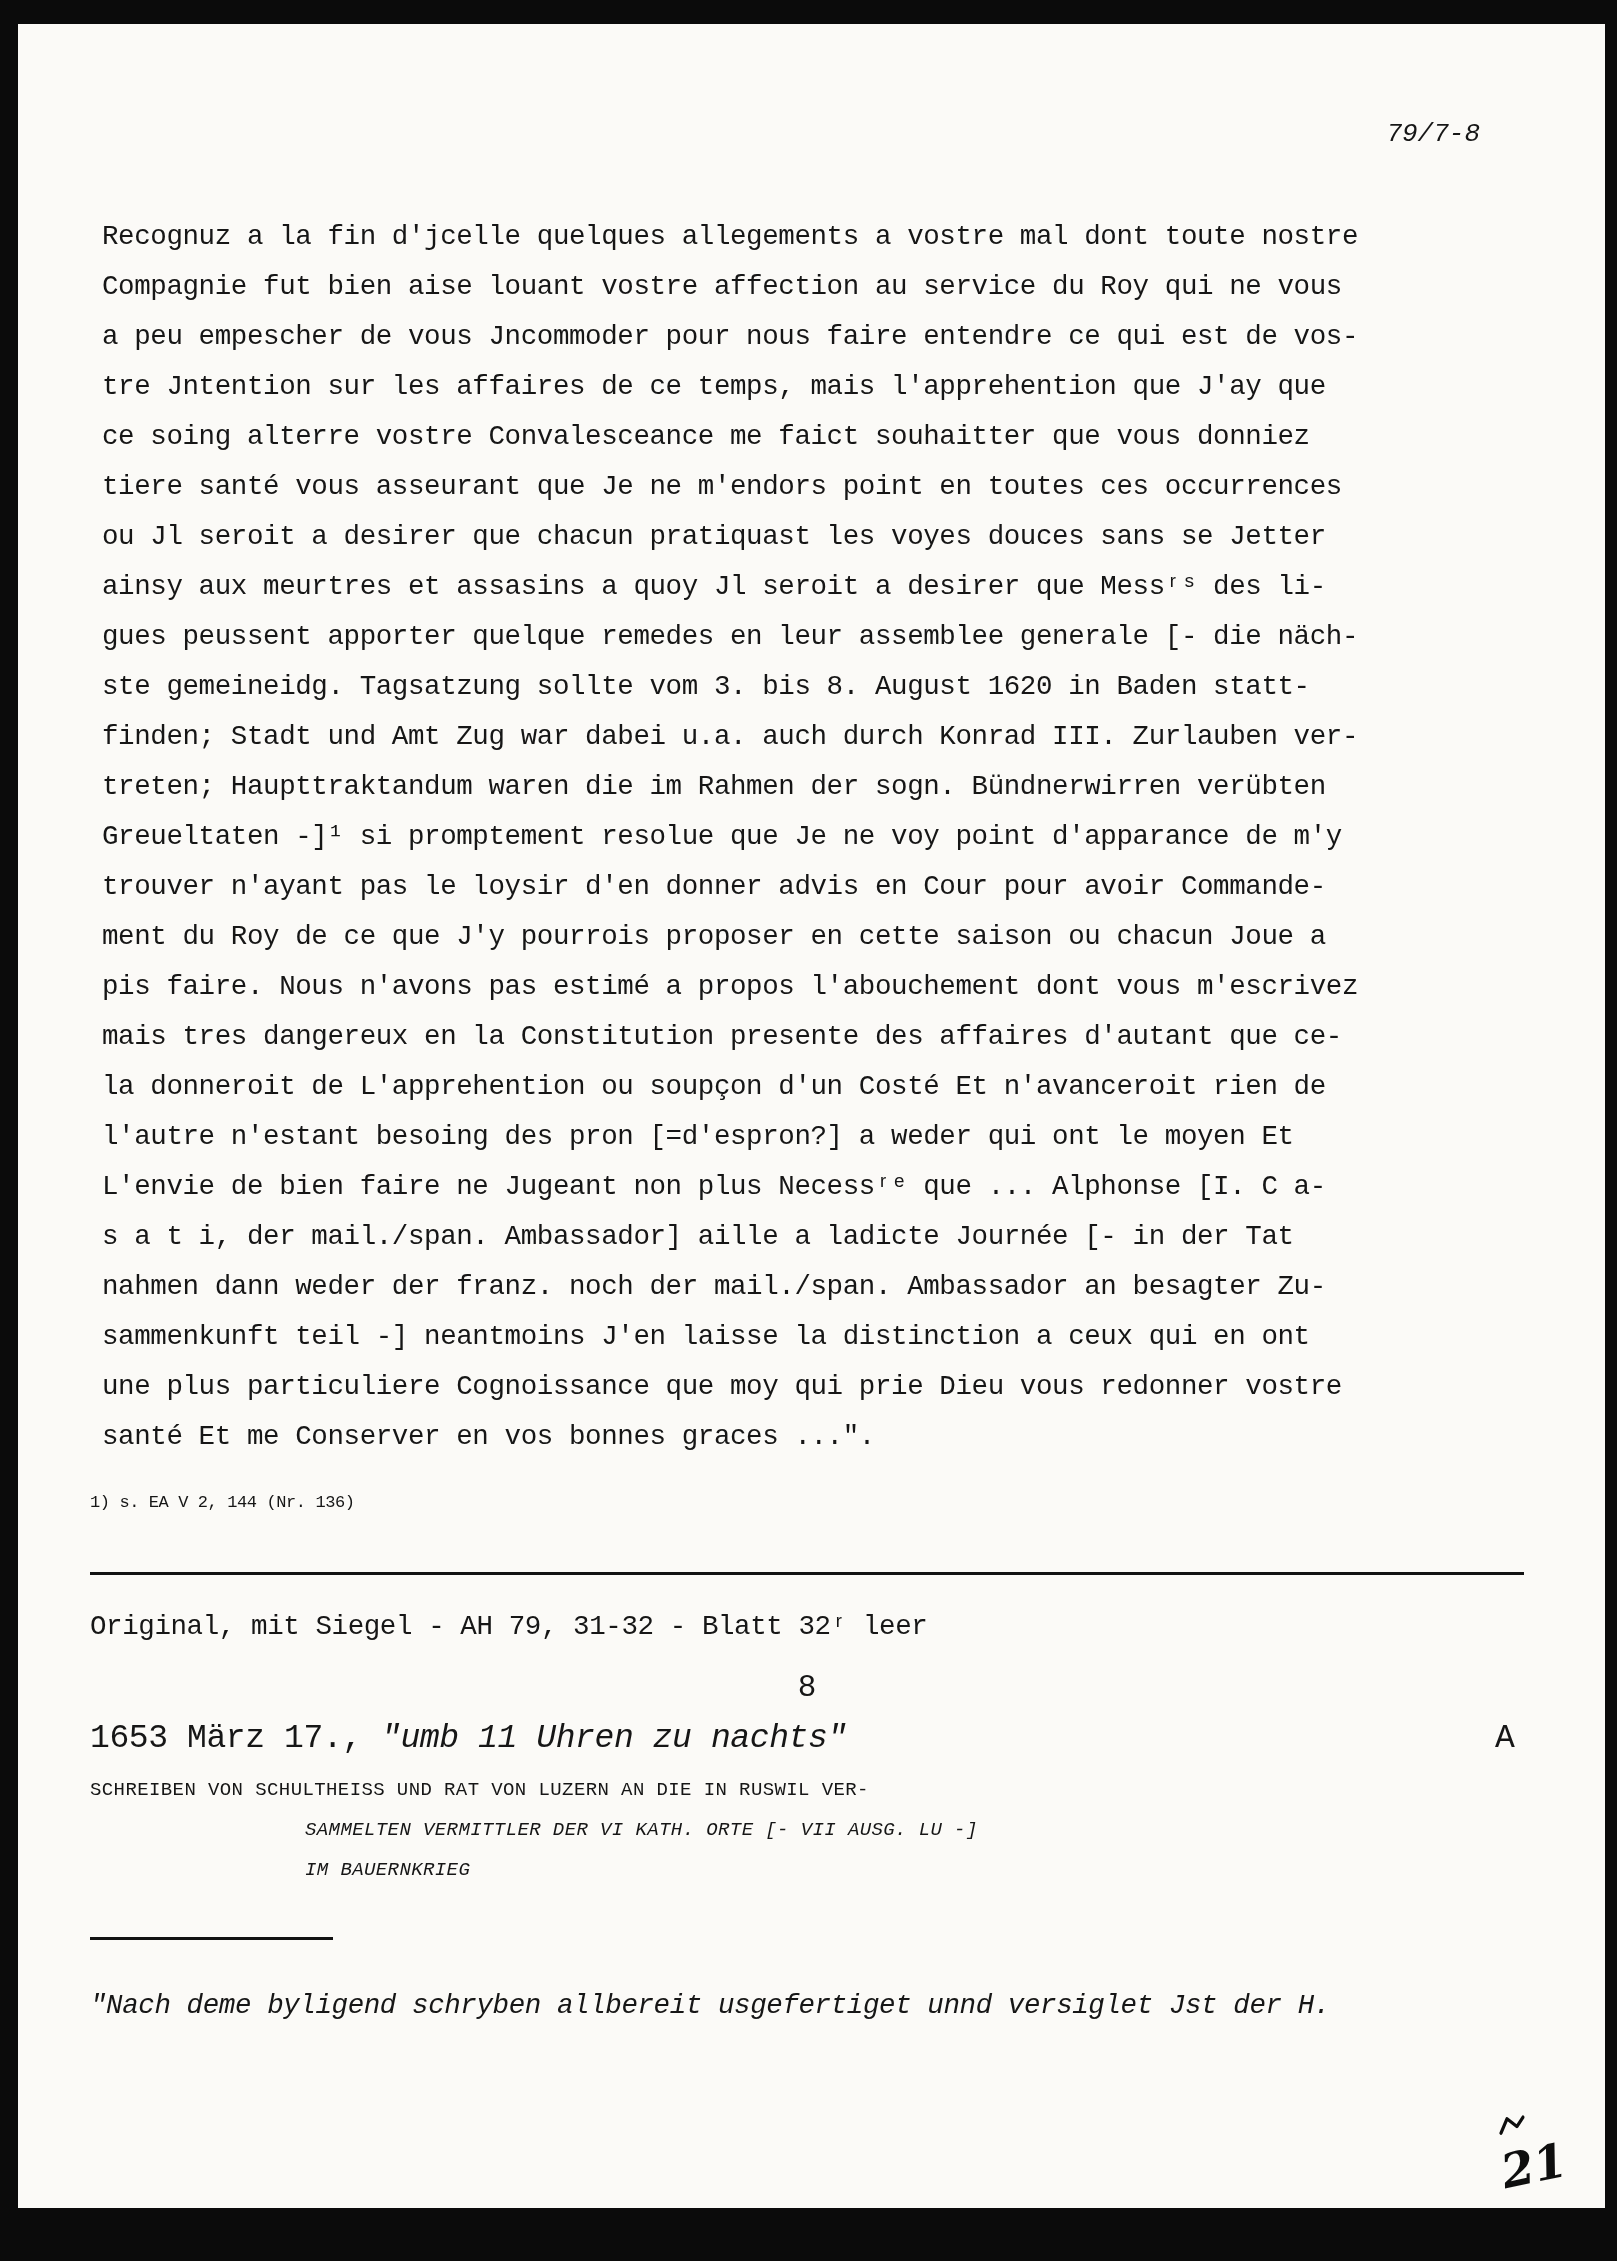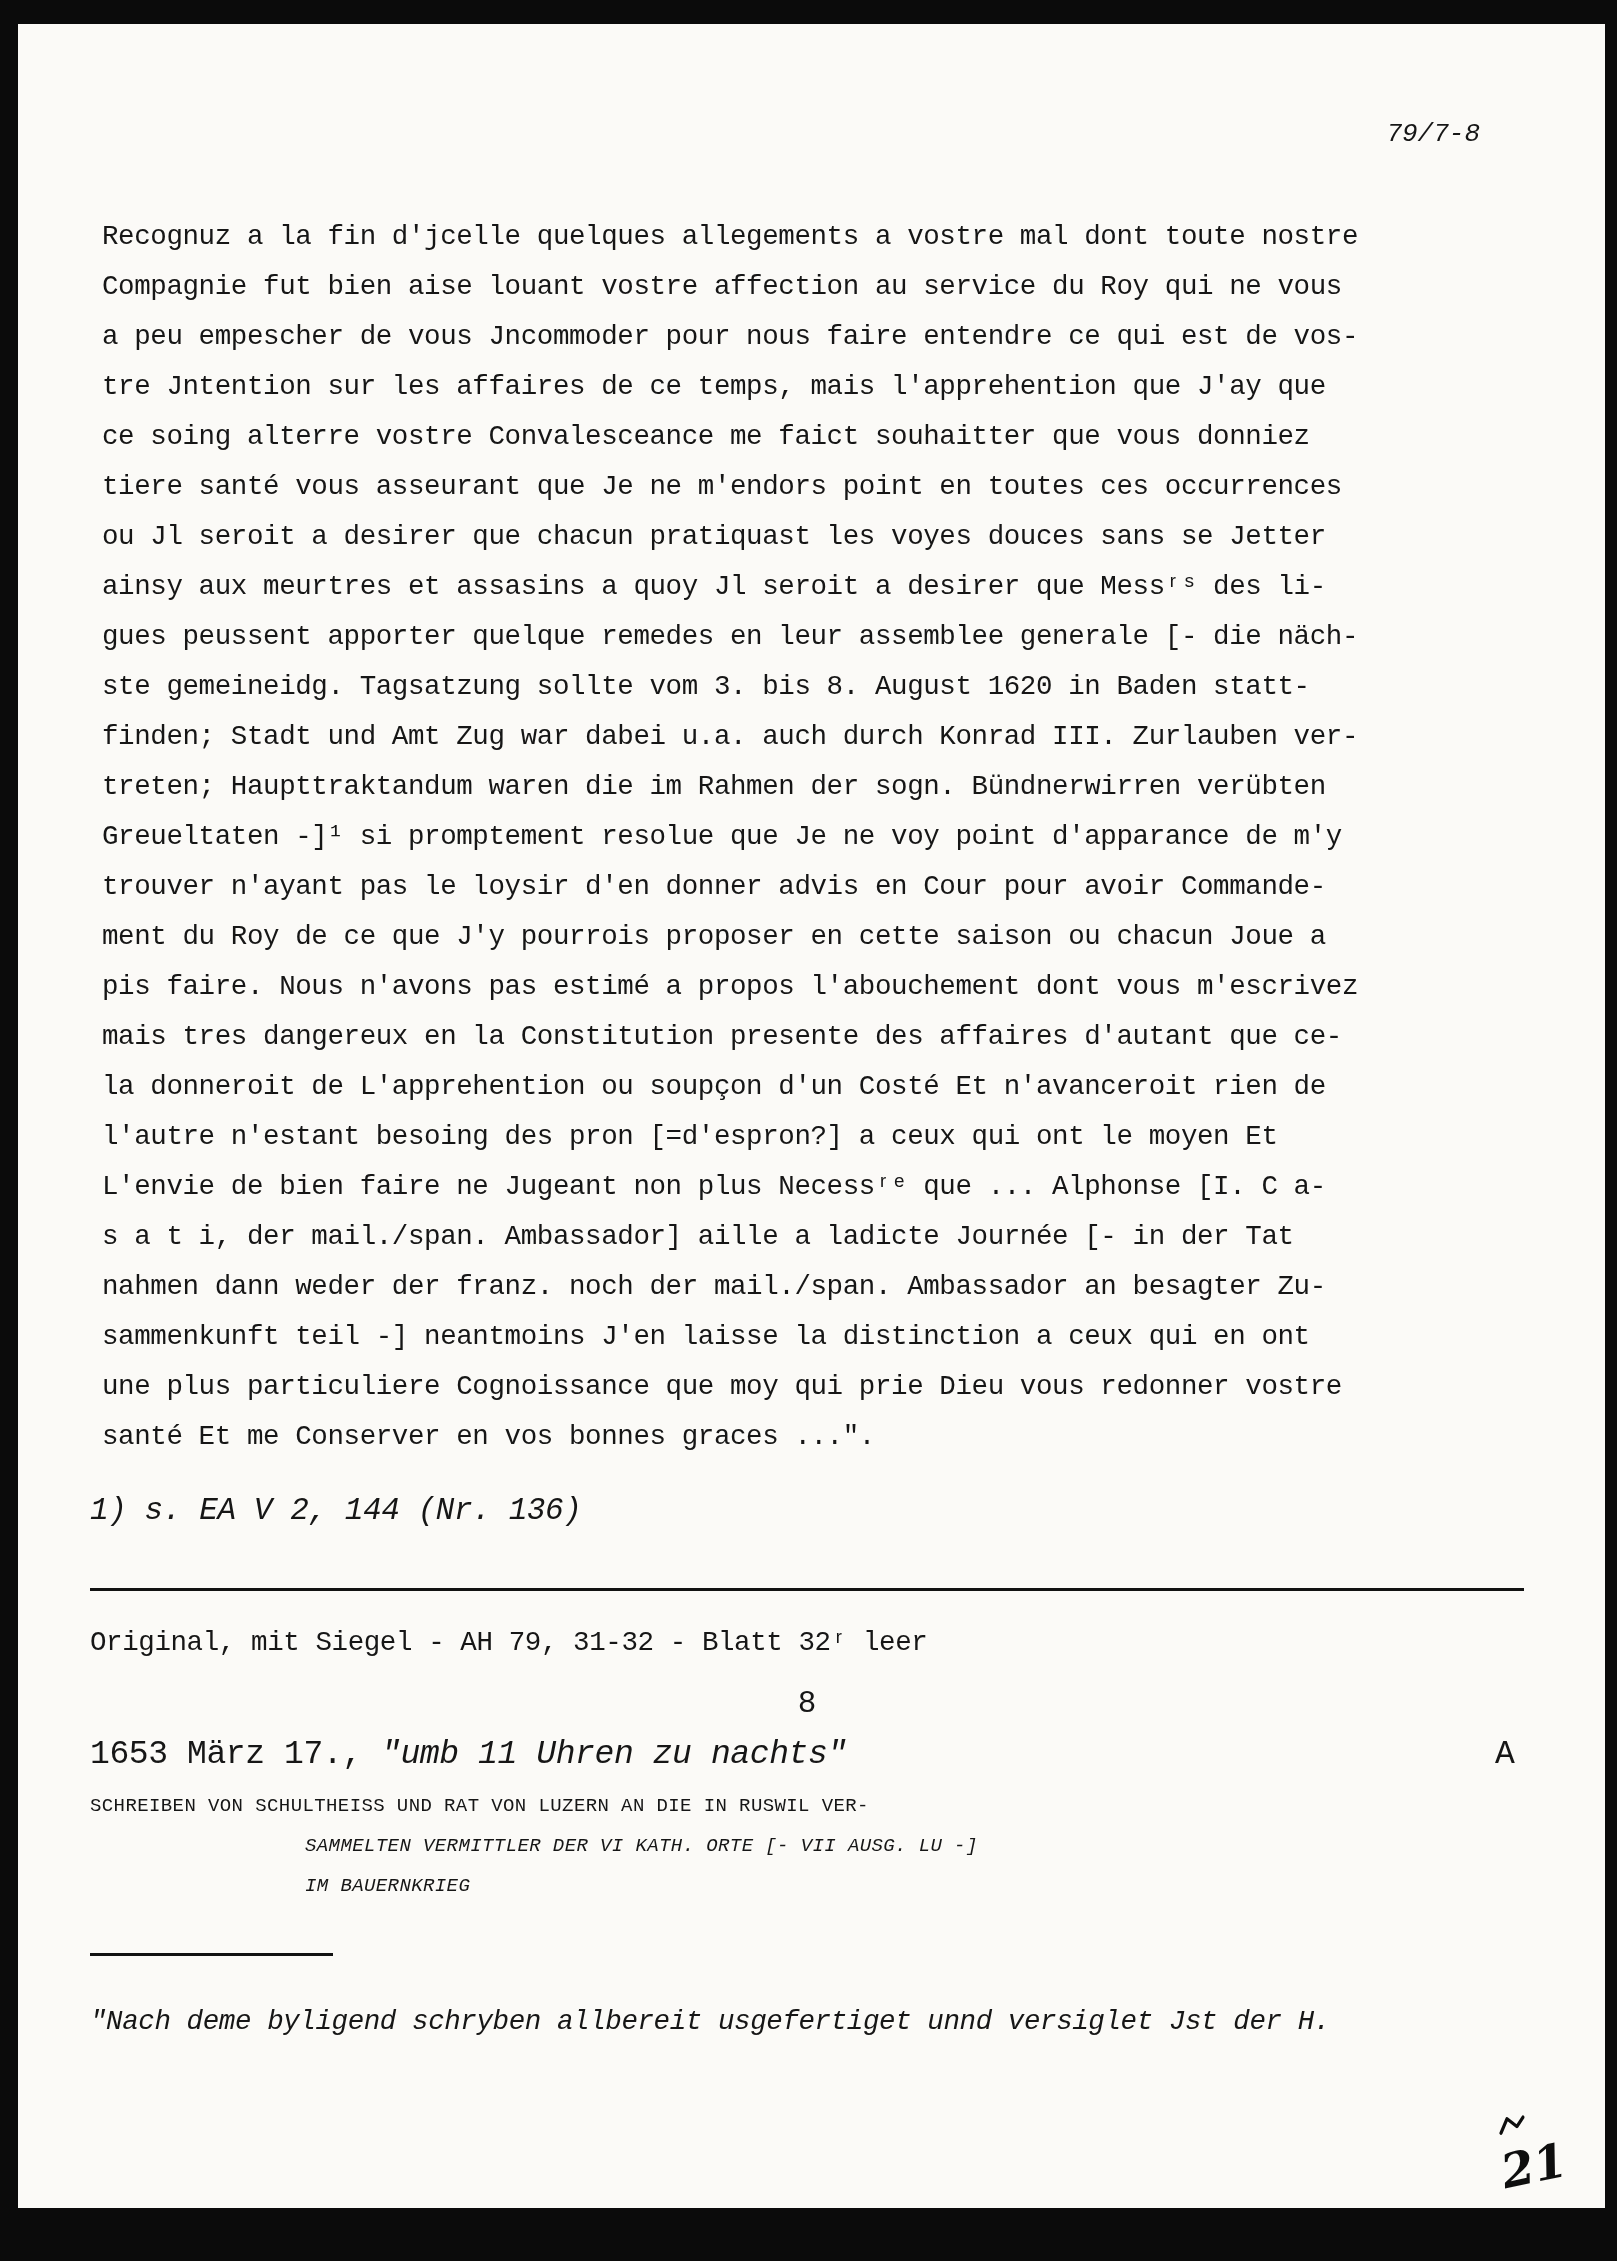--- a/index.html
+++ b/index.html
@@ -33,22 +33,21 @@
   }
   .body-text .bl {
     font-size: 27.5px;
     line-height: 50px;
     white-space: nowrap;
     letter-spacing: -0.4px;
     margin-left: 12px;
   }
   .footnote {
     margin-top: 31px;
-    font-style: italic;
-    font-size: 31px;
+    font-size: 17px;
     letter-spacing: -0.4px;
   }
   .rule {
     border: 0;
     border-top: 3.2px solid #121212;
   }
   .rule-long {
     margin-top: 60px;
     width: 100%;
   }
@@ -132,21 +131,21 @@
       <div class="bl">gues peussent apporter quelque remedes en leur assemblee generale [- die näch-</div>
       <div class="bl">ste gemeineidg. Tagsatzung sollte vom 3. bis 8. August 1620 in Baden statt-</div>
       <div class="bl">finden; Stadt und Amt Zug war dabei u.a. auch durch Konrad III. Zurlauben ver-</div>
       <div class="bl">treten; Haupttraktandum waren die im Rahmen der sogn. Bündnerwirren verübten</div>
       <div class="bl">Greueltaten -]¹ si promptement resolue que Je ne voy point d'apparance de m'y</div>
       <div class="bl">trouver n'ayant pas le loysir d'en donner advis en Cour pour avoir Commande-</div>
       <div class="bl">ment du Roy de ce que J'y pourrois proposer en cette saison ou chacun Joue a</div>
       <div class="bl">pis faire. Nous n'avons pas estimé a propos l'abouchement dont vous m'escrivez</div>
       <div class="bl">mais tres dangereux en la Constitution presente des affaires d'autant que ce-</div>
       <div class="bl">la donneroit de L'apprehention ou soupçon d'un Costé Et n'avanceroit rien de</div>
-      <div class="bl">l'autre n'estant besoing des pron [=d'espron?] a ceux qui ont le moyen Et</div>
+      <div class="bl">l'autre n'estant besoing des pron [=d'espron?] a weder qui ont le moyen Et</div>
       <div class="bl">L'envie de bien faire ne Jugeant non plus Necessʳᵉ que ... Alphonse [I. C a-</div>
       <div class="bl">s a t i, der mail./span. Ambassador] aille a ladicte Journée [- in der Tat</div>
       <div class="bl">nahmen dann weder der franz. noch der mail./span. Ambassador an besagter Zu-</div>
       <div class="bl">sammenkunft teil -] neantmoins J'en laisse la distinction a ceux qui en ont</div>
       <div class="bl">une plus particuliere Cognoissance que moy qui prie Dieu vous redonner vostre</div>
       <div class="bl">santé Et me Conserver en vos bonnes graces ...".</div>
     </div>
 
     <div class="footnote">1) s. EA V 2, 144 (Nr. 136)</div>
 

